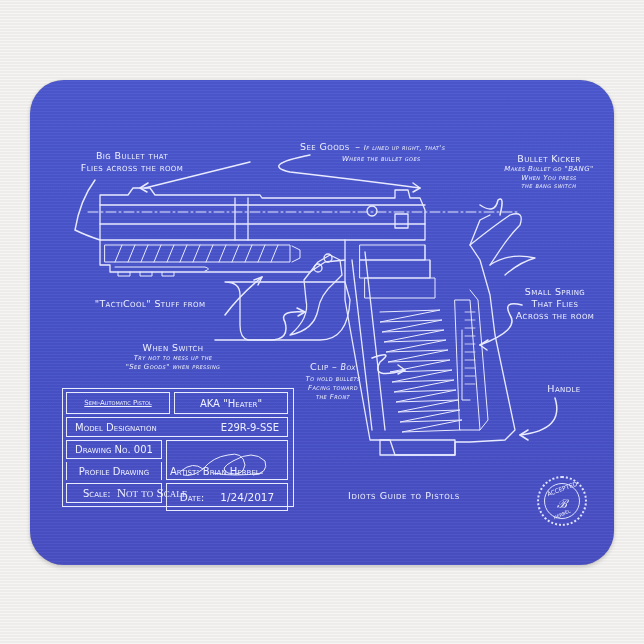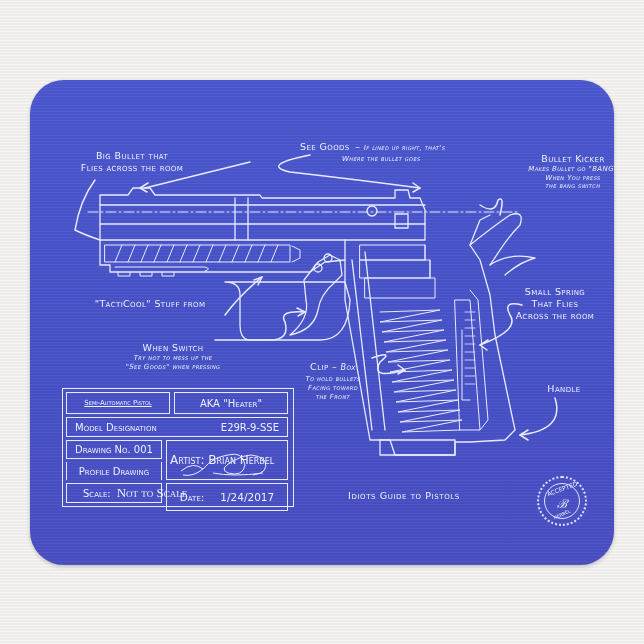--- a/index.html
+++ b/index.html
@@ -126,21 +126,21 @@
   <span class="t">Flies across the room</span>
 </div>
 
 <div class="lbl" style="left:300px; top:135px; width:180px; text-align:left;">
   <span style="font-size:9.5px;">See Goods</span>
   <span style="font-size:9.5px;"> – </span>
   <span style="font-size:7px; font-style:italic;">If lined up right, that's</span>
   <span class="s" style="padding-left:42px;">Where the bullet goes</span>
 </div>
 
-<div class="lbl" style="left:518px; top:153px; width:110px;">
+<div class="lbl" style="left:494px; top:153px; width:110px;">
   <span class="t">Bullet Kicker</span>
   <span class="s">Makes Bullet go "BANG"</span>
   <span class="s">When You press</span>
   <span class="s">the bang switch</span>
 </div>
 
 <div class="lbl" style="left:75px; top:298px; width:150px;">
   <span class="t">"TactiCool" Stuff from</span>
 </div>
 
@@ -169,21 +169,21 @@
 
 <div class="tb">
   <div class="cell" style="left:3px; top:3px; width:104px; height:22px; font-size:7px;text-decoration:underline;">Semi-Automatic Pistol</div>
   <div class="cell" style="left:111px; top:3px; width:114px; height:22px; font-size:10px;">AKA "Heater"</div>
   <div class="cell" style="left:3px; top:28px; width:222px; height:20px; font-size:10px; justify-content:space-between; padding:0 8px;">
     <span>Model Designation</span>
     <span>E29R-9-SSE</span>
   </div>
   <div class="cell" style="left:3px; top:51px; width:96px; height:19px; font-size:10px;">Drawing No. 001</div>
   <div class="cell" style="left:3px; top:73px; width:96px; height:18px; font-size:10px; border-top:none; border-bottom:none;">Profile Drawing</div>
-  <div class="cell" style="left:103px; top:51px; width:122px; height:40px; font-size:12px; align-items:center; justify-content:flex-start; padding:2px 3px;">
+  <div class="cell" style="left:103px; top:51px; width:122px; height:40px; font-size:10px; align-items:flex-end; justify-content:flex-start; padding:2px 3px;">
     <span>Artist: Brian Herbel</span>
     <svg width="110" height="32" style="position:absolute; left:6px; top:6px;" fill="none" stroke="#e8eaff" stroke-width="1">
       <path d="M8 24 Q20 14 30 22 Q20 30 10 28 M30 22 Q40 10 55 8 Q70 4 72 18 Q70 30 55 26 Q45 22 60 14 Q80 2 92 14 Q96 26 80 28 M40 26 Q60 30 90 26"></path>
     </svg>
   </div>
   <div class="cell" style="left:3px; top:94px; width:96px; height:20px; font-size:10px; justify-content:flex-start; padding-left:16px; gap:6px;">
     <span>Scale:</span>
     <span style="font-size:13px;font-family:Liberation Serif, serif;">Not to Scale</span>
   </div>
   <div class="cell" style="left:103px; top:94px; width:122px; height:28px; font-size:10.5px; gap:16px;">

